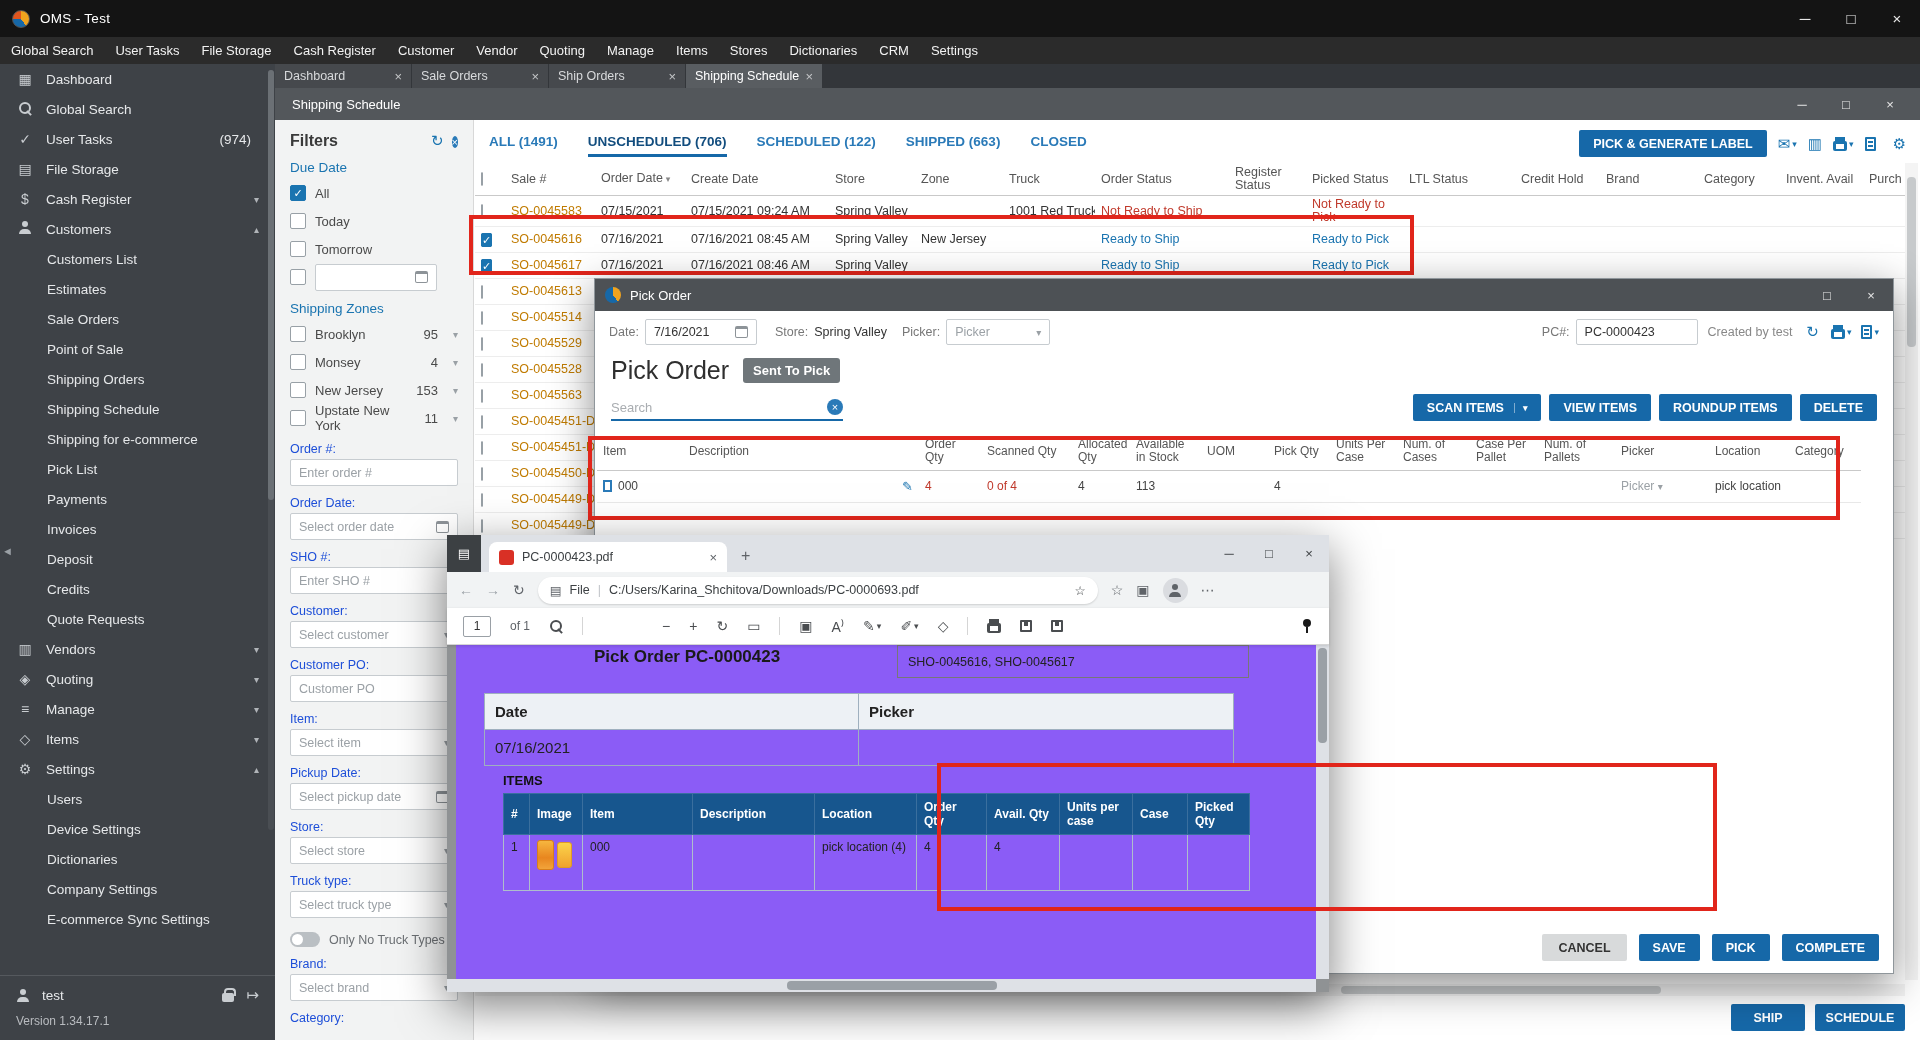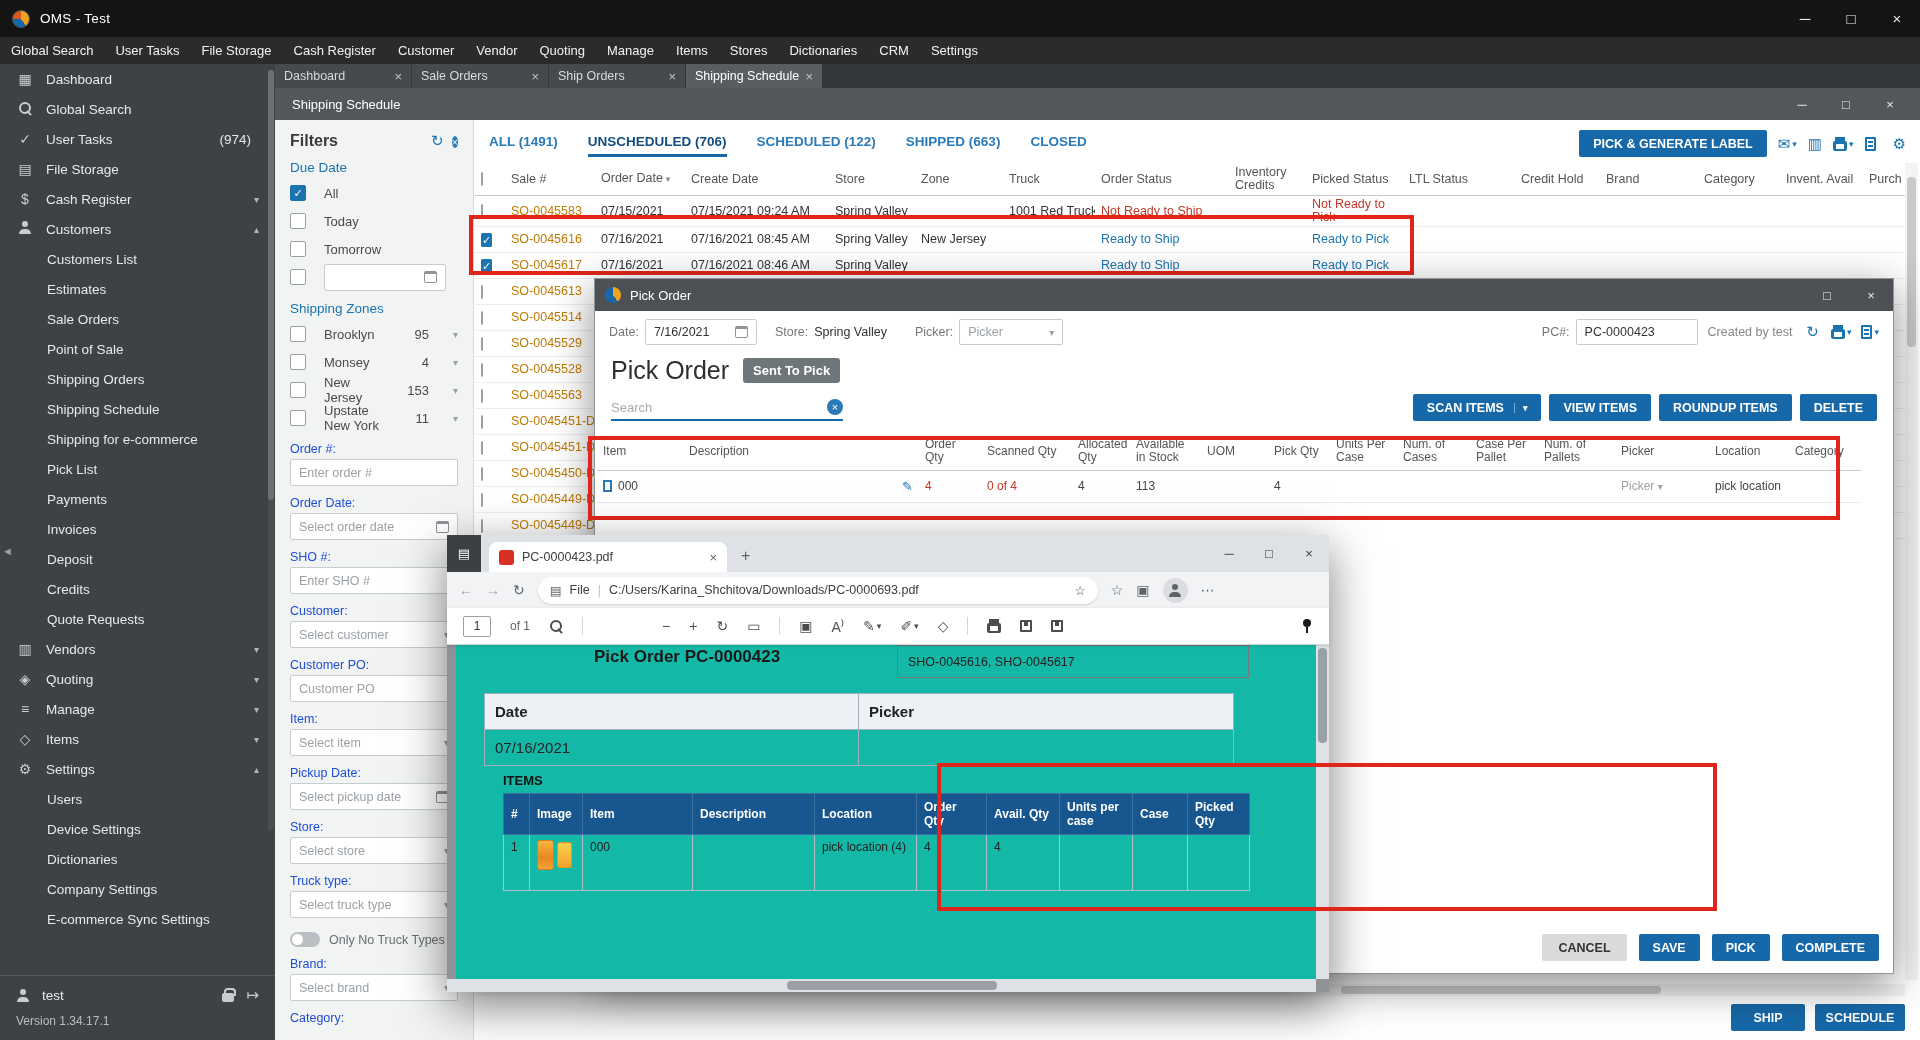--- a/index.html
+++ b/index.html
@@ -43,21 +43,21 @@
 .ss-controls{margin-left:auto;display:flex;height:100%;margin-right:8px}
 .ss-controls .win-btn{width:44px;font-size:13px}
 
 
 .filters{position:absolute;left:0;top:32px;bottom:0;width:199px;background:#f2f3f3;border-right:1px solid #d8d8d8;padding:12px 15px 0;color:#555;overflow:hidden}
 .filters-head{display:flex;align-items:center;margin-bottom:4px}
 .filters-title{flex:1;font-size:16px;font-weight:bold;color:#3a3a3a}
 .f-icon{color:#1a74b0;margin-left:10px;font-size:15px}
 .clear-circle{width:16px;height:16px;border-radius:50%;background:#2a7ab8;color:#fff;font-size:11px;line-height:16px;text-align:center;flex:none}
 .f-section{color:#1a74b0;font-size:13.5px;margin:10px 0 4px}
-.chk-row{display:flex;align-items:center;height:28px;gap:18px;font-size:13px;color:#4a4a4a}
+.chk-row{display:flex;align-items:center;height:28px;gap:9px;font-size:13px;color:#4a4a4a}
 .cb{width:16px;height:16px;border:1px solid #98a0a6;border-radius:2px;background:#fff;flex:none;text-align:center;line-height:14px;font-size:11px;color:#fff}
 .cb.checked{background:#1a74b0;border-color:#1a74b0}
 .cb.checked::before{content:"✓"}
 .zone-name{flex:1}
 .zone-count{color:#4a4a4a}
 .zone-chev{color:#9aa0a5;font-size:10px;margin-left:6px}
 .f-field{margin-top:10px}
 .f-label{font-size:12.5px;color:#1d4ed8;margin-bottom:3px}
 .f-input{height:27px;border:1px solid #c7ccd0;border-radius:2px;background:#fff;display:flex;align-items:center;padding:0 8px;color:#9ba1a6;font-size:12.5px}
 .f-input input{border:none;outline:none;width:100%;font:inherit;color:#444;background:transparent}
@@ -138,21 +138,21 @@
 .url-pill{width:560px;height:27px;background:#fff;border-radius:14px;display:flex;align-items:center;padding:0 12px;gap:8px;font-size:12.5px;color:#3c4043;box-shadow:0 1px 2px rgba(0,0,0,.15);flex:none}
 .url-path{flex:1;white-space:nowrap;overflow:hidden}
 .pill-sep{color:#c0c4c8}
 .avatar{width:25px;height:25px;border-radius:50%;background:#dadce0;display:flex;align-items:center;justify-content:center;color:#5f6368}
 .pdf-toolbar{position:relative;height:37px;background:#fff;border-bottom:1px solid #d5d5d5;display:flex;align-items:center;padding:0 16px;gap:19px;color:#4a4d50;font-size:14px;box-shadow:0 1px 3px rgba(0,0,0,.14);z-index:2}
 .page-box{width:28px;height:21px;border:1px solid #9aa0a6;border-radius:2px;text-align:center;font-size:12px;line-height:19px;color:#333;background:#fff}
 .of-count{font-size:12px;color:#5f6368}
 .tool-sep{width:1px;height:18px;background:#d5d5d5}
 .pin-active{color:#1a1a1a}
 .pdf-content{position:absolute;top:110px;bottom:13px;left:0;right:13px;background:#8f9294;overflow:hidden}
-.pdf-page{position:absolute;left:9px;top:0;width:880px;height:100%;background:#14b8a6}
+.pdf-page{position:absolute;left:9px;top:0;width:880px;height:100%;background:#8b5cf6}
 .pdf-vscroll{position:absolute;right:0;top:110px;bottom:13px;width:13px;background:#dee1e6}
 .pdf-vthumb{margin:3px 2px 0;height:95px;background:#9aa0a6;border-radius:4px}
 .pdf-hscroll{position:absolute;left:0;right:13px;bottom:0;height:13px;background:#dee1e6}
 .pdf-hthumb{margin:2px 0 0 340px;width:210px;height:9px;background:#9aa0a6;border-radius:4px}
 .doc-heading{position:absolute;left:138px;top:2px;font-size:17px;font-weight:bold;color:#1a1a1a}
 .sho-box{position:absolute;left:441px;top:0;width:352px;height:33px;border:1px solid #777;display:flex;align-items:center;padding:0 10px;font-size:12.5px;color:#222}
 .doc-table{position:absolute;left:28px;top:48px;width:749px;border-collapse:collapse;font-size:15px;color:#222;table-layout:fixed}
 .doc-table th{background:#edf1f5;border:1px solid #9fb0bf;text-align:left;padding:9px 10px;font-weight:bold}
 .doc-table td{border:1px solid #9fb0bf;padding:9px 10px;height:36px}
 .items-label{position:absolute;left:47px;top:128px;font-weight:bold;font-size:13px;color:#111}
@@ -512,21 +512,21 @@
       <thead>
         <tr>
           <th><span class="cb"></span></th>
           <th>Sale #</th>
           <th><span>Order Date</span><span class="sort-caret">▾</span></th>
           <th>Create Date</th>
           <th>Store</th>
           <th>Zone</th>
           <th>Truck</th>
           <th>Order Status</th>
-          <th>Inventory Credits</th>
+          <th>Register Status</th>
           <th>Picked Status</th>
           <th>LTL Status</th>
           <th>Credit Hold</th>
           <th>Brand</th>
           <th>Category</th>
           <th>Invent. Avail</th>
           <th>Purch</th>
         </tr>
       </thead>
       <tbody>
@@ -672,21 +672,21 @@
     </div>
   </div>
   <div class="dlg-toolbar">
     <span class="lbl">Date:</span>
     <span class="dlg-input" style="width:112px">
         <span class="val-dark">7/16/2021</span>
         <span class="icon-cal"></span>
       </span>
     <span class="lbl" style="margin-left:18px">Store:</span>
     <span class="val-dark">Spring Valley</span>
-    <span class="lbl" style="margin-left:28px">Picker:</span>
+    <span class="lbl" style="margin-left:15px">Picker:</span>
     <span class="dlg-input" style="width:104px;color:#9ba1a6">
         <span>Picker</span>
         <span class="f-chev">▾</span>
       </span>
     <span style="margin-left:auto" class="lbl">PC#:</span>
     <span class="dlg-input" style="width:122px">
         <input value="PC-0000423" style="">
       </span>
     <span style="margin-left:10px;color:#888">Created by test</span>
     <span style="margin-left:14px;color:#1a74b0;font-size:15px">↻</span>

